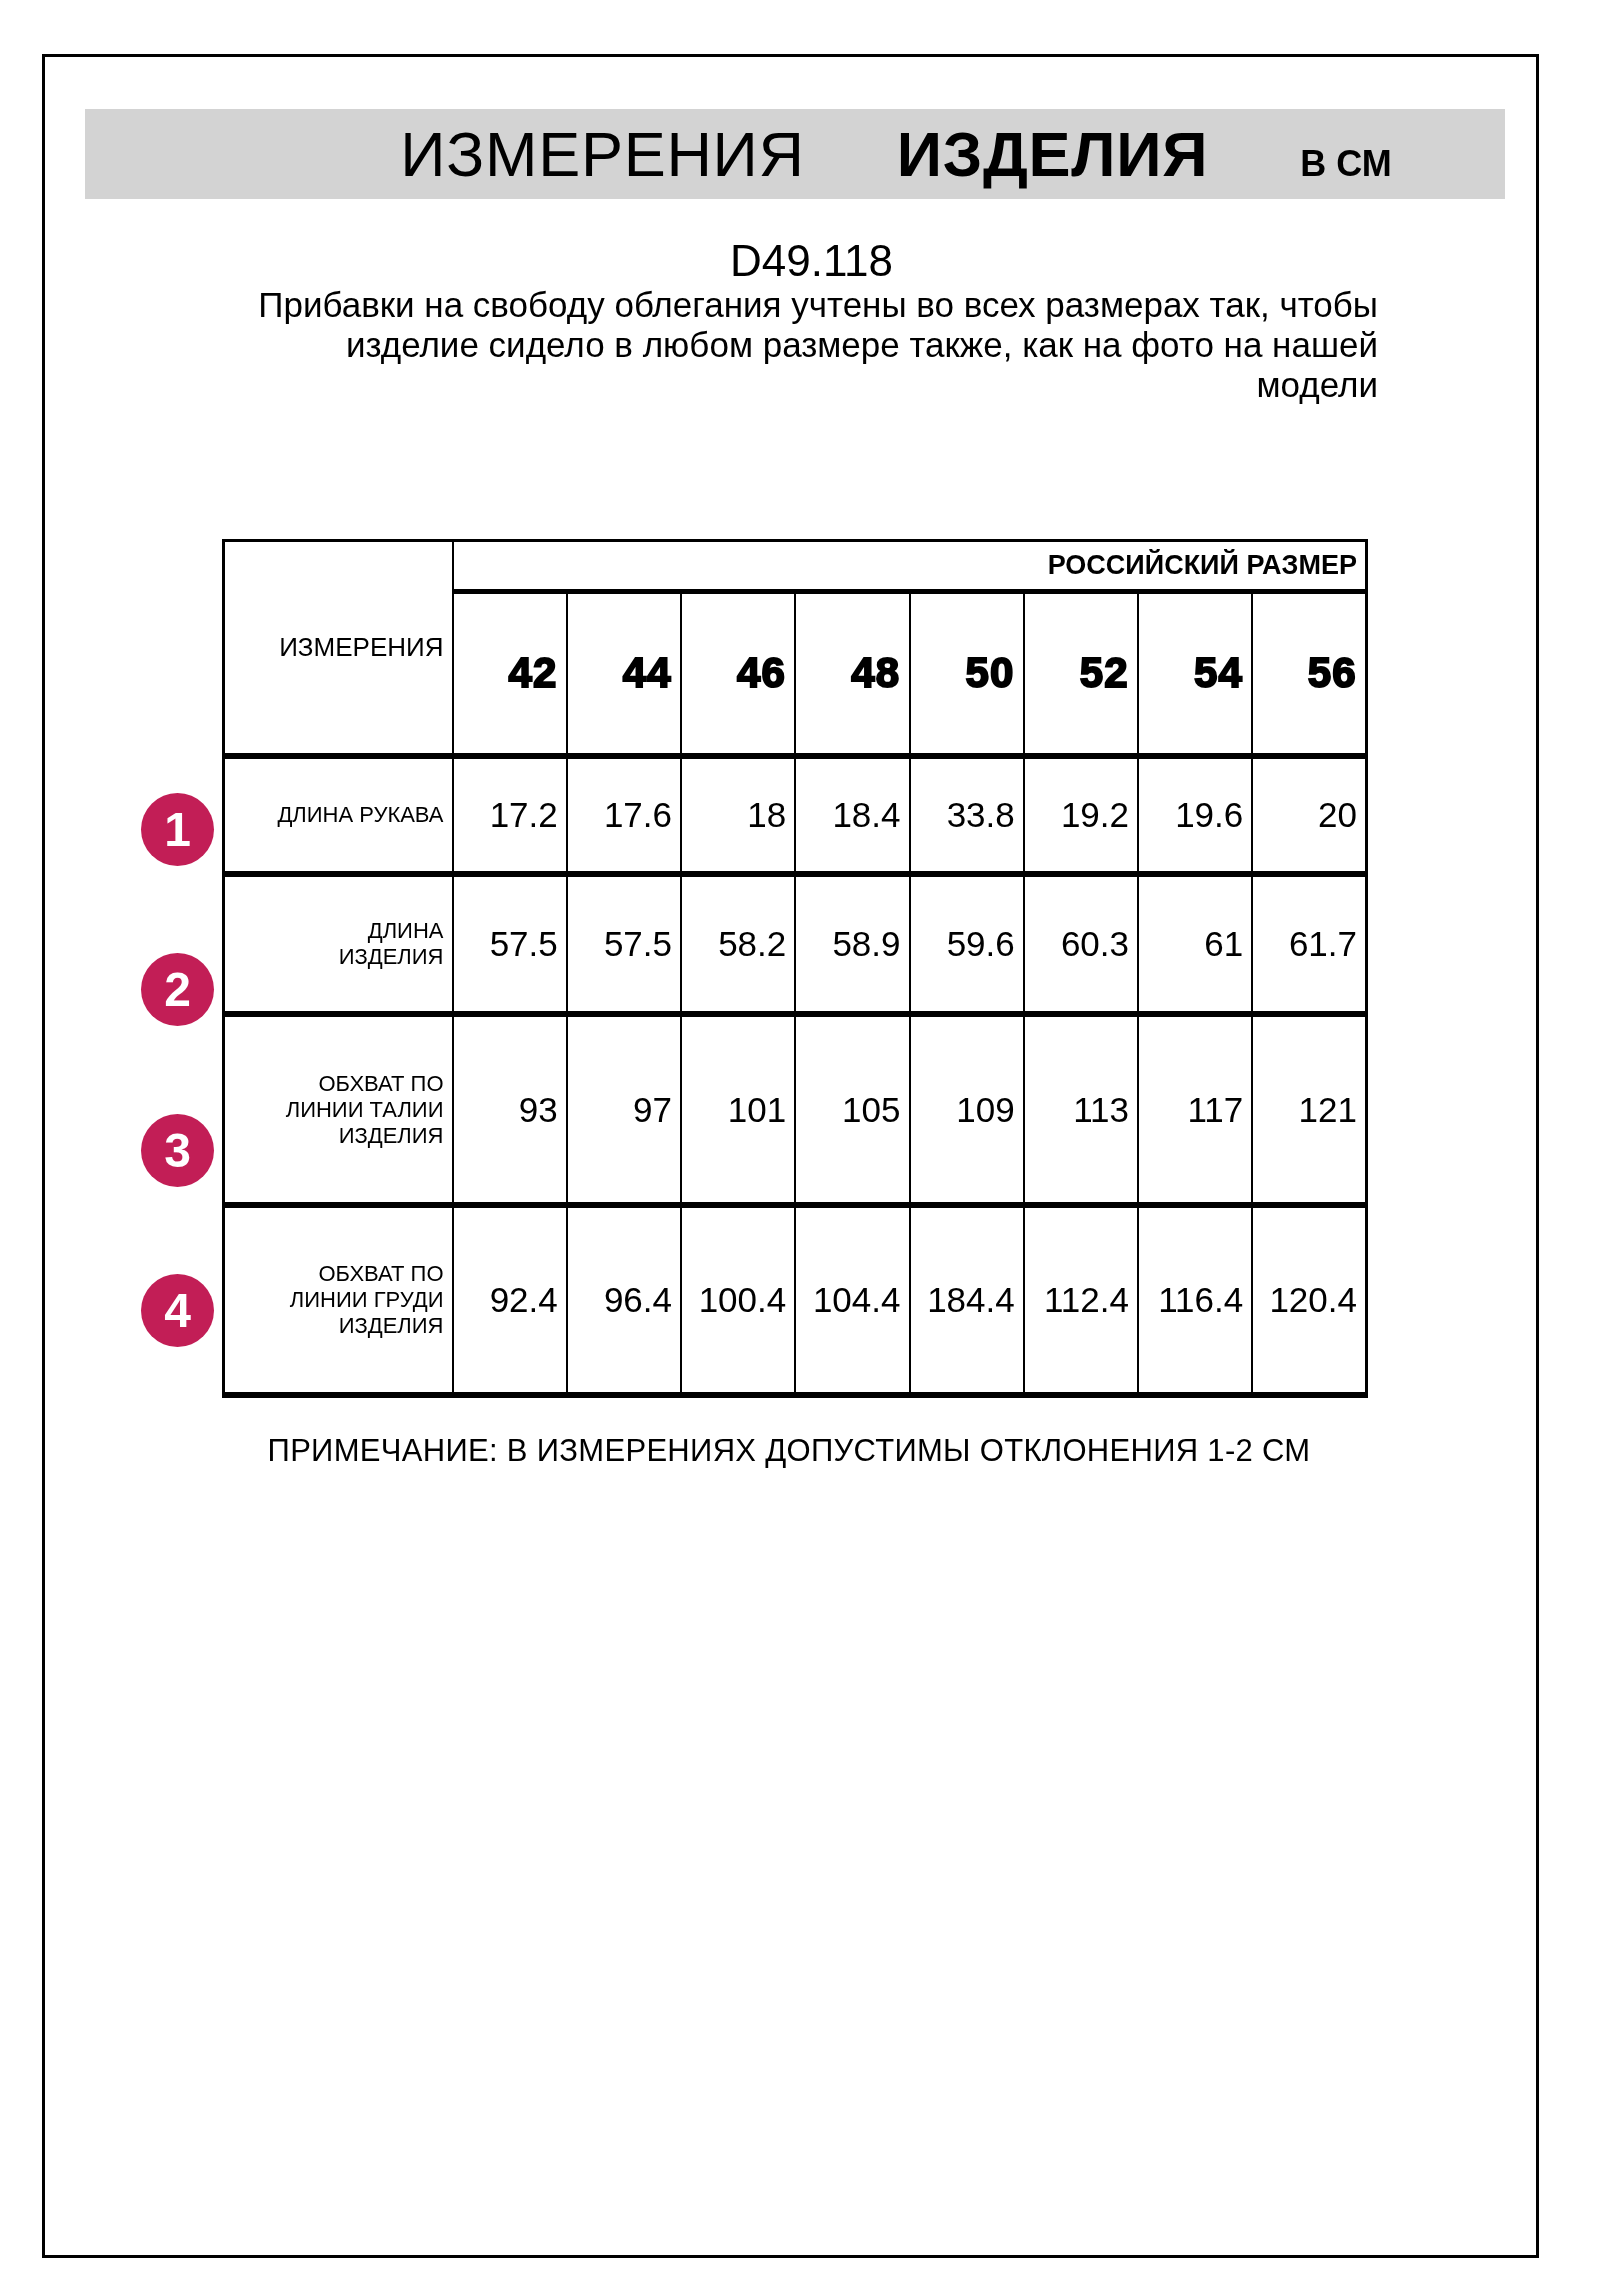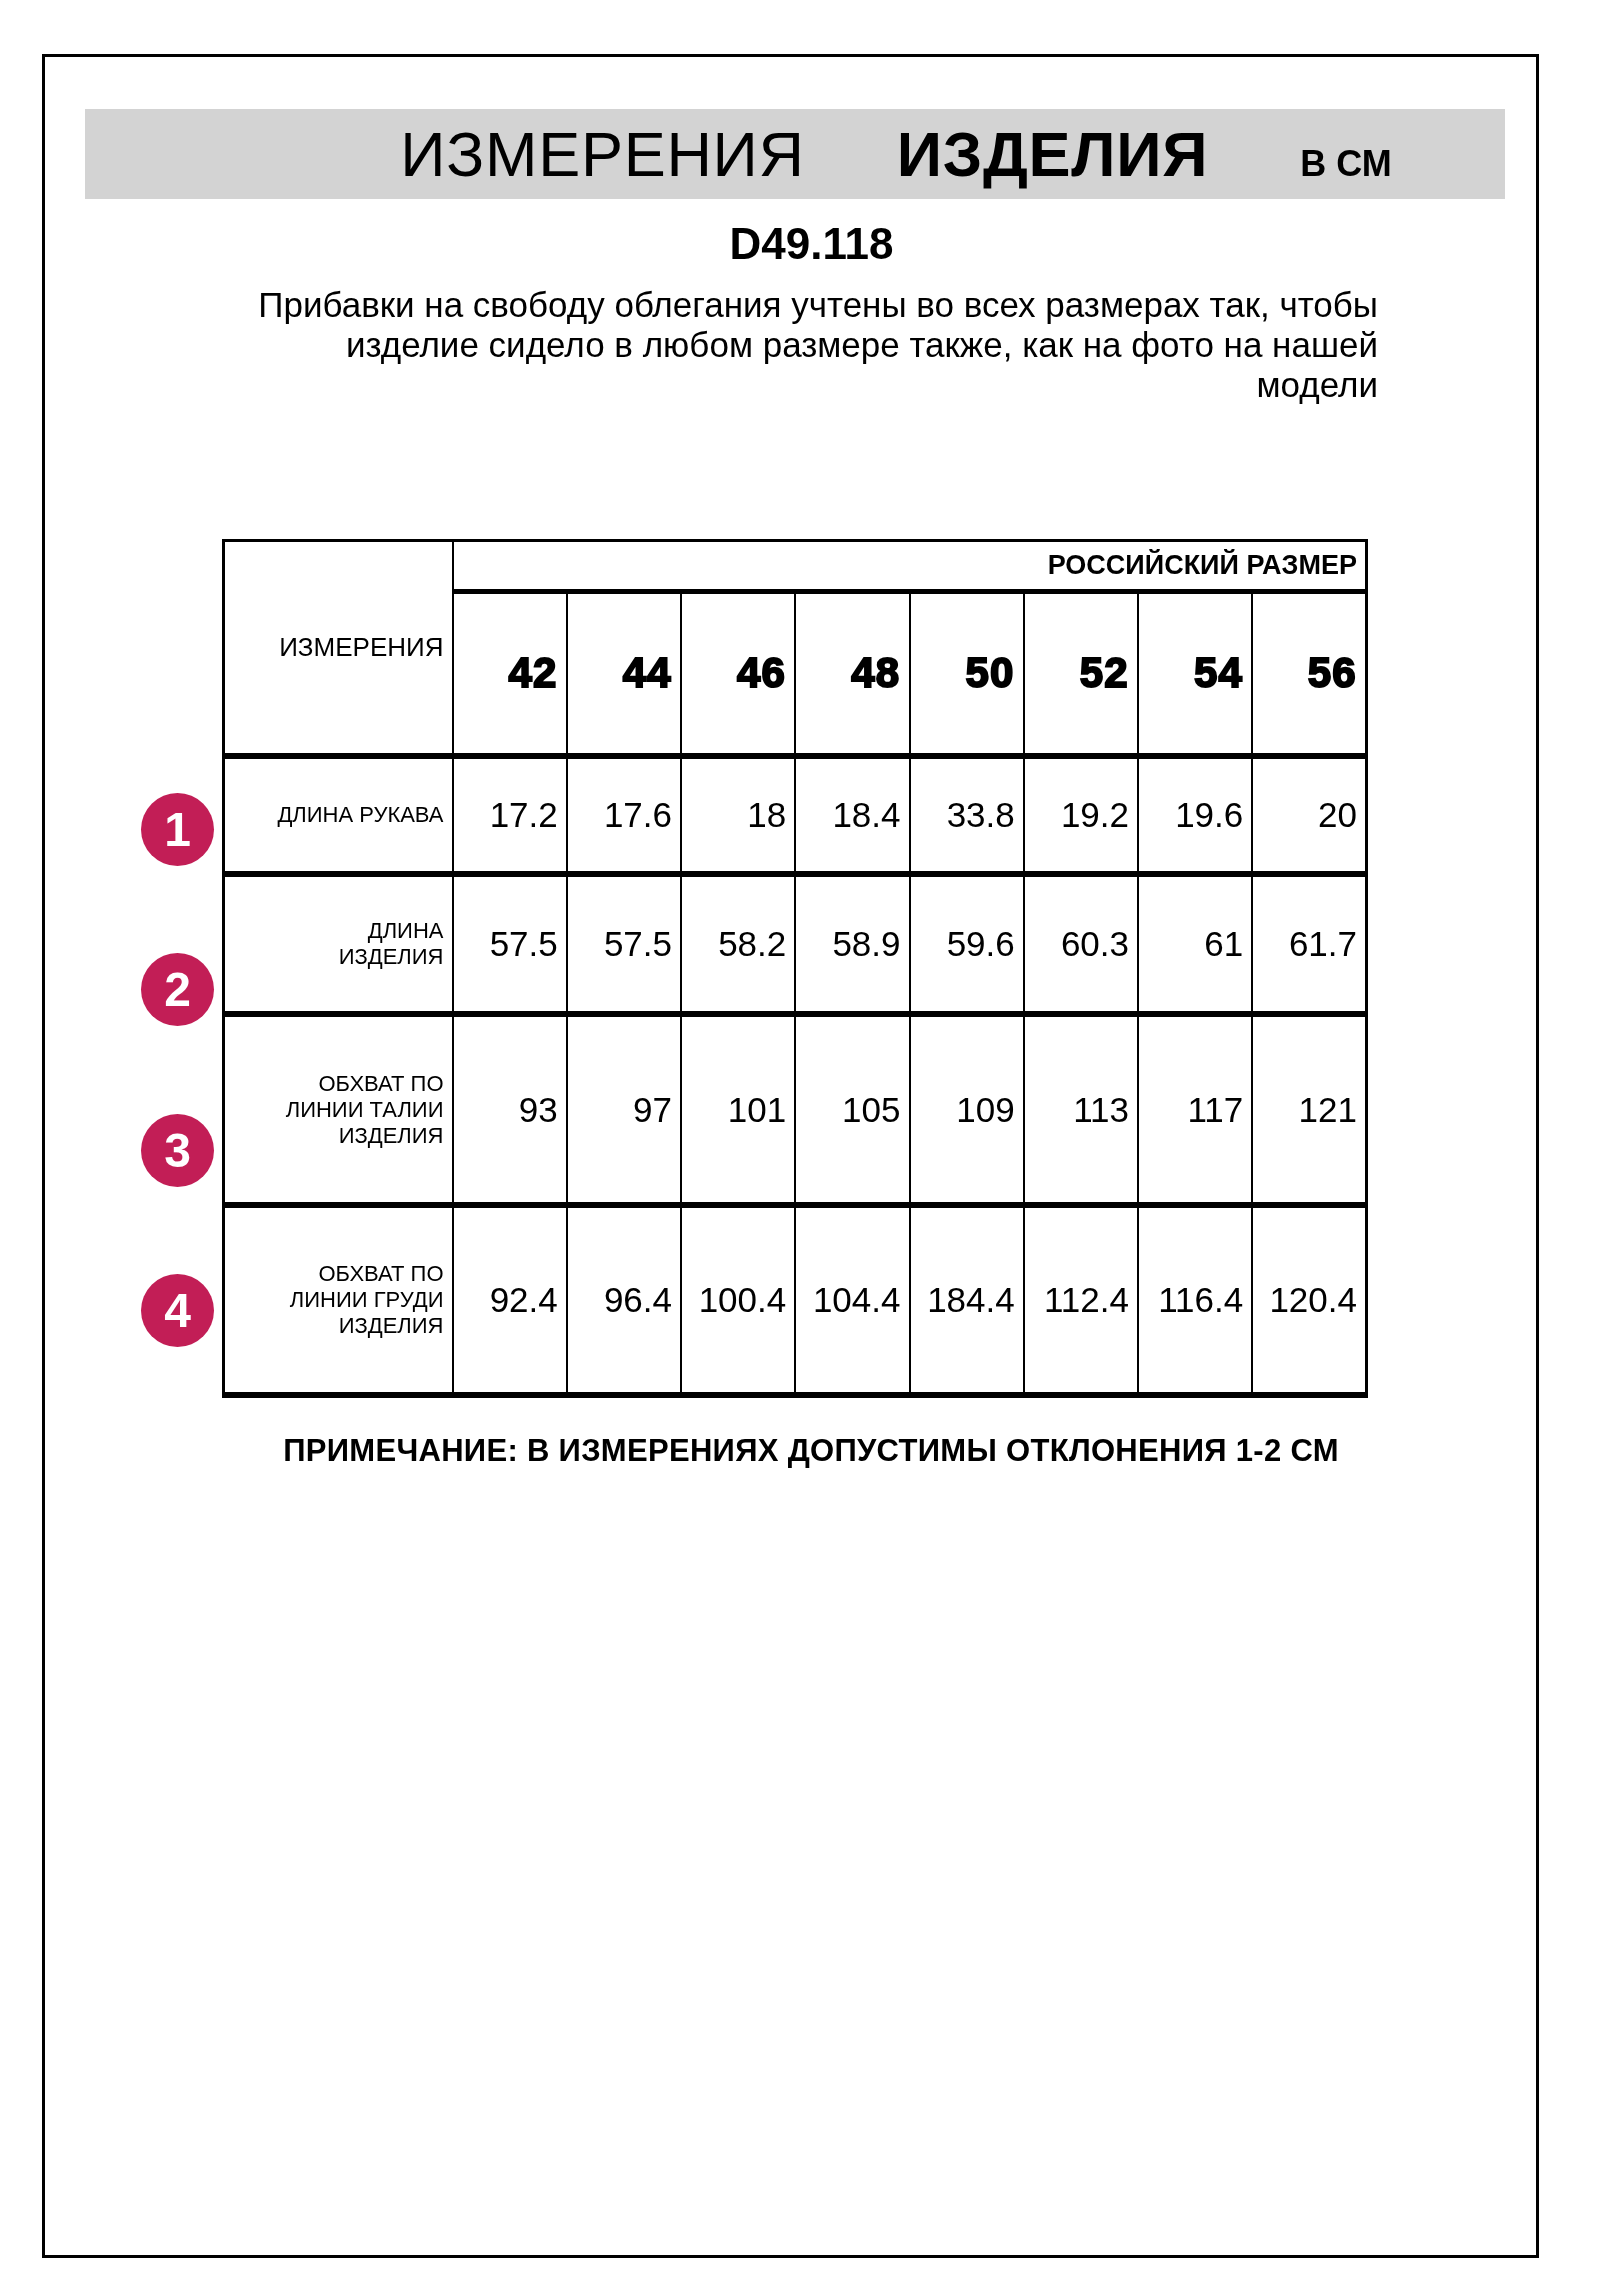--- a/index.html
+++ b/index.html
@@ -23,22 +23,22 @@
     background:var(--title-bar-bg);
   }
   .title-row{
     display:flex;align-items:baseline;justify-content:center;gap:92px;
     transform:translateX(101px);padding-top:14.4px;line-height:1;white-space:nowrap;
   }
   .title-main{font-size:63px;font-weight:400;letter-spacing:0.7px;}
   .title-accent{font-size:63px;font-weight:bold;letter-spacing:0.7px;}
   .title-unit{font-size:36px;font-weight:bold;}
   .model{
-    position:absolute;left:0;top:222px;width:1623px;text-align:center;
-    font-size:44px;line-height:44px;font-weight:bold;
+    position:absolute;left:0;top:239px;width:1623px;text-align:center;
+    font-size:44px;line-height:44px;
   }
   .desc{
     position:absolute;left:232px;top:285px;width:1146px;text-align:right;
     font-size:35px;line-height:40px;white-space:pre-line;
   }
   table.size-table{
     position:absolute;left:222px;top:539px;width:1146px;height:859px;
     border-collapse:collapse;table-layout:fixed;
     border:3.9px solid var(--line);border-bottom:6.5px solid var(--line);
   }
@@ -60,22 +60,22 @@
     position:absolute;left:141px;width:73px;height:73px;border-radius:50%;
     background:var(--badge-bg);color:var(--badge-text);
     display:flex;align-items:center;justify-content:center;
     font-size:48px;font-weight:bold;line-height:1;
   }
   .badge-1{top:793px;}
   .badge-2{top:953px;}
   .badge-3{top:1114px;}
   .badge-4{top:1274px;}
   .note{
-    position:absolute;left:238px;top:1433px;width:1146px;text-align:center;
-    font-size:31px;font-weight:bold;letter-spacing:0.3px;
+    position:absolute;left:216px;top:1433px;width:1146px;text-align:center;
+    font-size:31px;font-weight:normal;letter-spacing:0.3px;
   }
 </style>
 </head>
 <body>
 
 <div class="page-border"></div>
 
 <div class="title-bar">
   <div class="title-row">
     <span class="title-main">ИЗМЕРЕНИЯ</span>

